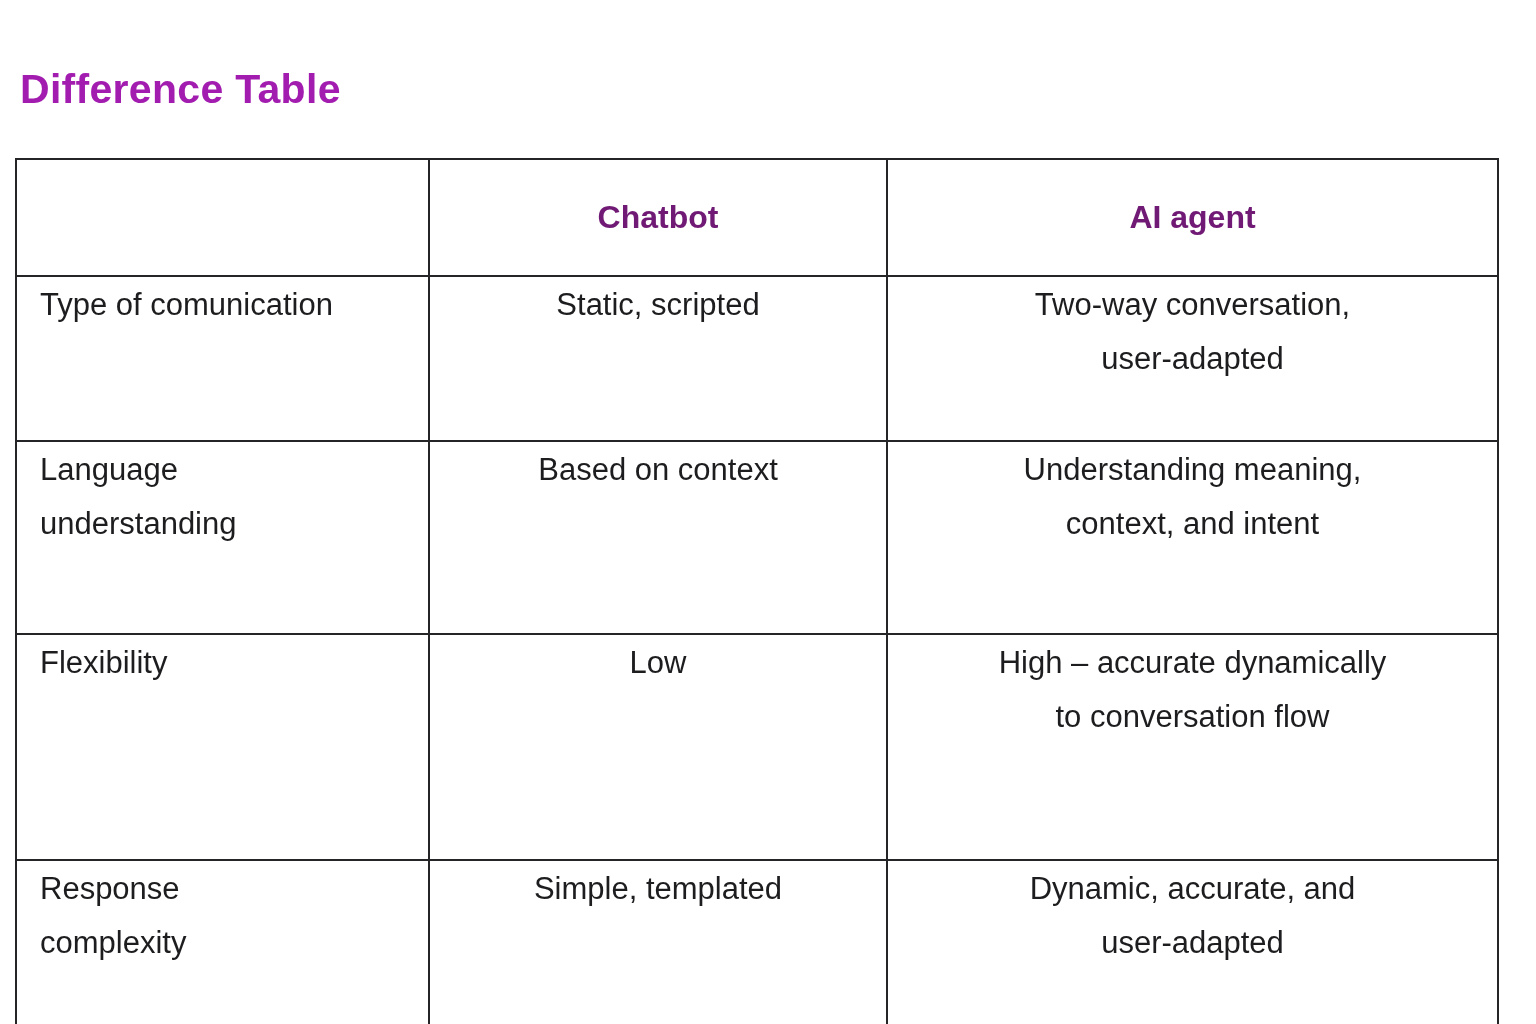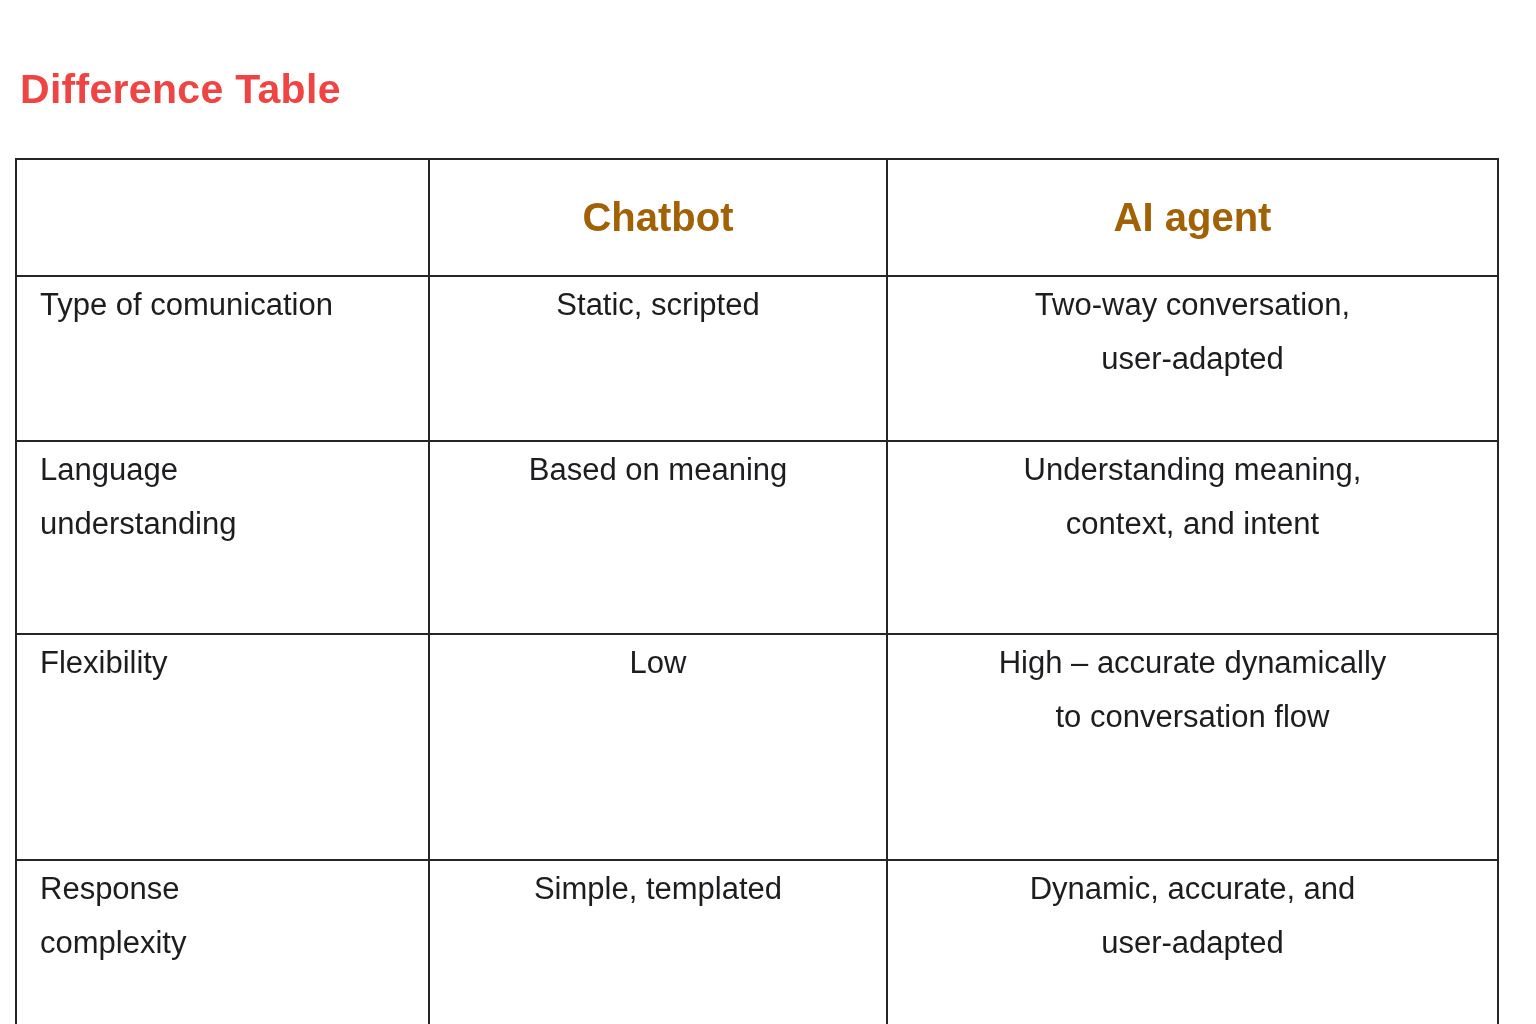--- a/index.html
+++ b/index.html
@@ -12,21 +12,21 @@
     font-family: "Liberation Sans", sans-serif;
     color: #1d1d1f;
     overflow: hidden;
   }
   .page-title {
     margin: 66px 0 0 20px;
     font-size: 41px;
     line-height: 1.15;
     font-weight: 600;
     letter-spacing: 0.3px;
-    color: #ef4444;
+    color: #a21caf;
   }
   table.diff-table {
     border-collapse: collapse;
     table-layout: fixed;
     margin: 45px 0 0 15px;
     width: 1482px;
   }
   .diff-table th,
   .diff-table td {
     border: 2px solid #252527;
@@ -37,25 +37,25 @@
   .diff-table tbody tr.r0 { height: 165px; }
   .diff-table tbody tr.r1 { height: 193px; }
   .diff-table tbody tr.r2 { height: 226px; }
   .diff-table tbody tr.r3 { height: 180px; }
 
   .col-label { width: 413px; }
   .col-chatbot { width: 458px; }
   .col-agent { width: 611px; }
 
   .diff-table thead th {
-    font-size: 40px;
+    font-size: 32px;
     font-weight: 700;
     text-align: center;
     vertical-align: middle;
-    color: #a16207;
+    color: #701a75;
   }
   .diff-table tbody td {
     font-size: 31px;
     line-height: 1.75;
     vertical-align: top;
     color: #1d1d1f;
   }
   .diff-table tbody td.cell-label {
     text-align: left;
     padding-left: 23px;
@@ -89,21 +89,21 @@
   <tbody>
     <tr class="r0">
       <td class="cell-label">Type of comunication</td>
       <td class="cell-value">Static, scripted</td>
       <td class="cell-value">Two-way conversation,
 user-adapted</td>
     </tr>
     <tr class="r1">
       <td class="cell-label">Language
 understanding</td>
-      <td class="cell-value">Based on meaning</td>
+      <td class="cell-value">Based on context</td>
       <td class="cell-value">Understanding meaning,
 context, and intent</td>
     </tr>
     <tr class="r2">
       <td class="cell-label">Flexibility</td>
       <td class="cell-value">Low</td>
       <td class="cell-value">High – accurate dynamically
 to conversation flow</td>
     </tr>
     <tr class="r3">

